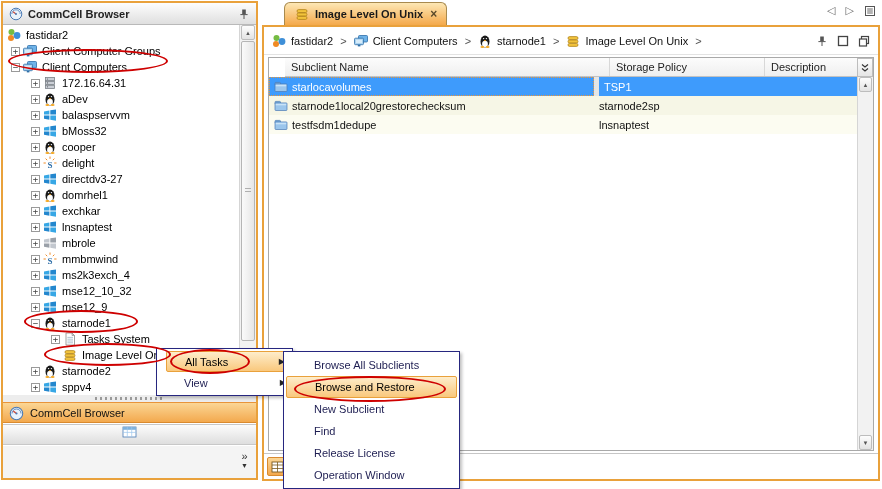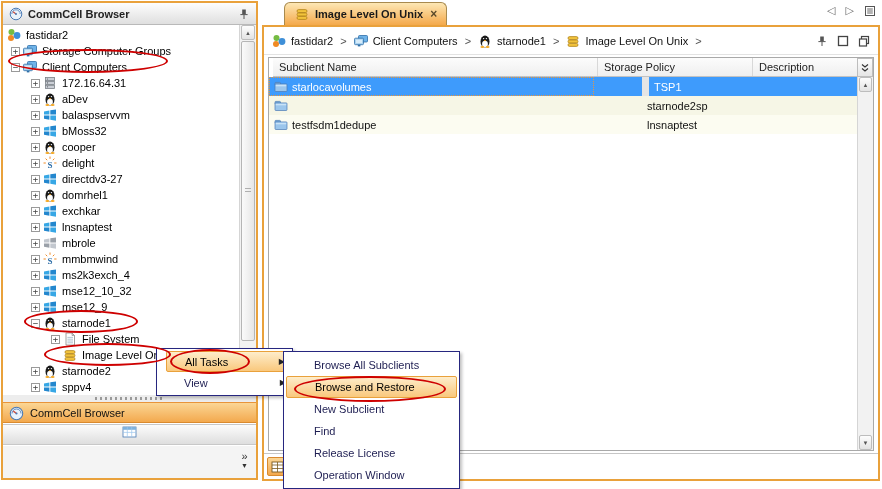--- a/index.html
+++ b/index.html
@@ -66,37 +66,37 @@
   #breadcrumb { position:absolute; left:0; top:0; right:0; height:28px; background:#FFF;
     display:flex; align-items:center; gap:5px; padding:0 8px; border-bottom:1px solid #E3E3E3; }
   .bc-item { display:flex; align-items:center; gap:5px; }
   .bc-item .icon { width:14px; height:14px; }
   .bc-sep { color:#555; padding:0 2px; }
   #bc-tools { margin-left:auto; display:flex; gap:9px; align-items:center; }
   #bc-tools .icon { width:12px; height:12px; }
 
   #table-area { position:absolute; left:4px; top:30px; width:606px; height:394px;
     border:1px solid #A9A9A9; background:#FFF; }
-  #thead { position:absolute; left:4px; top:0; right:16px; height:19px;
+  #thead { position:absolute; left:16px; top:0; right:16px; height:19px;
     background:linear-gradient(#FCFCFC,#EFEFEF); border-bottom:1px solid #C2C2C2; display:flex; }
   .th { padding:2px 6px; color:#222; border-right:1px solid #D8D8D8; display:flex; align-items:center; }
   .th:nth-child(1){ width:325px; } .th:nth-child(2){ width:155px; } .th:nth-child(3){ flex:1; border-right:none; }
   #thead-btn { position:absolute; right:0; top:0; width:16px; height:19px;
     background:linear-gradient(#FDFDFD,#E6E6E6); border:1px solid #BDBDBD;
     display:flex; align-items:center; justify-content:center; }
   #tbody { position:absolute; left:0; top:19px; right:16px; bottom:0; background:#FFF; }
-  .trow { height:19px; display:flex; align-items:flex-start;gap:48px; }
+  .trow { height:19px; display:flex; align-items:flex-start; }
   .trow .cell { height:19px; display:flex; align-items:center; gap:4px; padding:0 5px; overflow:hidden; white-space:nowrap; }
   .trow .cell:nth-child(1){ width:325px; } .trow .cell:nth-child(2){ width:155px; } .trow .cell:nth-child(3){ flex:1; }
   .trow .icon { width:14px; height:13px; }
   .trow.r1 { background:#F6F6E6; }
   .trow.r2 { background:#FCFCF1; }
   .trow.selected { background:#3E9BFC; color:#FFF; }
   .trow.selected .cell:nth-child(1){ outline:1px dotted #E8963C; outline-offset:-1px; }
-  .trow.selected .cell:nth-child(2){ border-left:7px solid #e5e5e5; }
+  .trow.selected .cell:nth-child(2){ border-left:5px solid #e5e5e5; }
   #table-vscroll { position:absolute; top:19px; right:0; width:16px; bottom:0;
     background:#F2F2F2; border-left:1px solid #D5D5D5; }
   #rp-status { position:absolute; left:0; right:0; bottom:0; height:26px; background:#FFF;
     border-top:1px solid #C6C6C6; display:flex; align-items:center; padding:0 3px; }
   #status-view-btn { width:20px; height:19px; background:linear-gradient(#FBD695,#F3A94E);
     border:1px solid #D98A2F; border-radius:2px; display:flex; align-items:center; justify-content:center; }
   #status-view-btn .icon { width:13px; height:12px; }
 
   
   .menu { position:absolute; background:#FFF; border:1px solid #26267F; padding:2px;
@@ -156,21 +156,21 @@
         <div class="tree-row" style="padding-left: 8px;">
           <span class="expander">+</span>
           <span class="icon">
             <svg viewBox="0 0 14 14">
               <rect x="4.5" y="1.5" width="9" height="6.5" rx="1" fill="#6FB3E8" stroke="#2F6FA8" stroke-width="0.8"></rect>
               <rect x="0.5" y="4.2" width="9" height="6.5" rx="1" fill="#A8D2F0" stroke="#2F6FA8" stroke-width="0.8"></rect>
               <rect x="2" y="5.7" width="6" height="3.4" fill="#D7ECFA"></rect>
               <rect x="3.8" y="10.8" width="2.6" height="1.6" fill="#2F6FA8"></rect>
             </svg>
           </span>
-          <span class="tree-label">Storage Computer Groups</span>
+          <span class="tree-label">Client Computer Groups</span>
         </div>
         <div class="tree-row" style="padding-left: 8px;">
           <span class="expander">−</span>
           <span class="icon">
             <svg viewBox="0 0 14 14">
               <rect x="4.5" y="1.5" width="9" height="6.5" rx="1" fill="#6FB3E8" stroke="#2F6FA8" stroke-width="0.8"></rect>
               <rect x="0.5" y="4.2" width="9" height="6.5" rx="1" fill="#A8D2F0" stroke="#2F6FA8" stroke-width="0.8"></rect>
               <rect x="2" y="5.7" width="6" height="3.4" fill="#D7ECFA"></rect>
               <rect x="3.8" y="10.8" width="2.6" height="1.6" fill="#2F6FA8"></rect>
             </svg>
@@ -402,21 +402,21 @@
               <path d="M3,1 h6 l2.5,2.5 V13 H3 Z" fill="#FFF" stroke="#8A8A8A" stroke-width="0.8"></path>
               <path d="M9,1 l2.5,2.5 H9 Z" fill="#D8D8D8" stroke="#8A8A8A" stroke-width="0.6"></path>
               <g stroke="#9FB6C8" stroke-width="0.8">
                 <line x1="4.4" y1="5.4" x2="10" y2="5.4"></line>
                 <line x1="4.4" y1="7.2" x2="10" y2="7.2"></line>
                 <line x1="4.4" y1="9" x2="10" y2="9"></line>
                 <line x1="4.4" y1="10.8" x2="10" y2="10.8"></line>
               </g>
             </svg>
           </span>
-          <span class="tree-label">File System</span>
+          <span class="tree-label">Tasks System</span>
         </div>
         <div class="tree-row" style="padding-left: 48px;">
           <span class="exp-spacer"></span>
           <span class="icon">
             <svg viewBox="0 0 14 14">
               <g fill="#F2C33C" stroke="#A97B12" stroke-width="0.7">
                 <rect x="2" y="2.6" width="10" height="3" rx="1.5"></rect>
                 <rect x="2" y="6" width="10" height="3" rx="1.5"></rect>
                 <rect x="2" y="9.4" width="10" height="3" rx="1.5"></rect>
               </g>
@@ -636,20 +636,21 @@
         </div>
         <div class="trow r1">
           <div class="cell">
             <span class="icon">
               <svg viewBox="0 0 14 13">
                 <rect x="1" y="2.4" width="5.5" height="3" rx="0.8" fill="#7FB2DE" stroke="#4A7AB5" stroke-width="0.7"></rect>
                 <rect x="1" y="3.9" width="12" height="7.6" rx="0.8" fill="#9CC6EC" stroke="#4A7AB5" stroke-width="0.7"></rect>
                 <rect x="1.8" y="4.8" width="10.4" height="1.5" fill="#C9E3F7"></rect>
               </svg>
             </span>
+            <span>starnode1local20grestorechecksum</span>
           </div>
           <div class="cell">
             <span>starnode2sp</span>
           </div>
           <div class="cell">
             <span></span>
           </div>
         </div>
         <div class="trow r2">
           <div class="cell">

